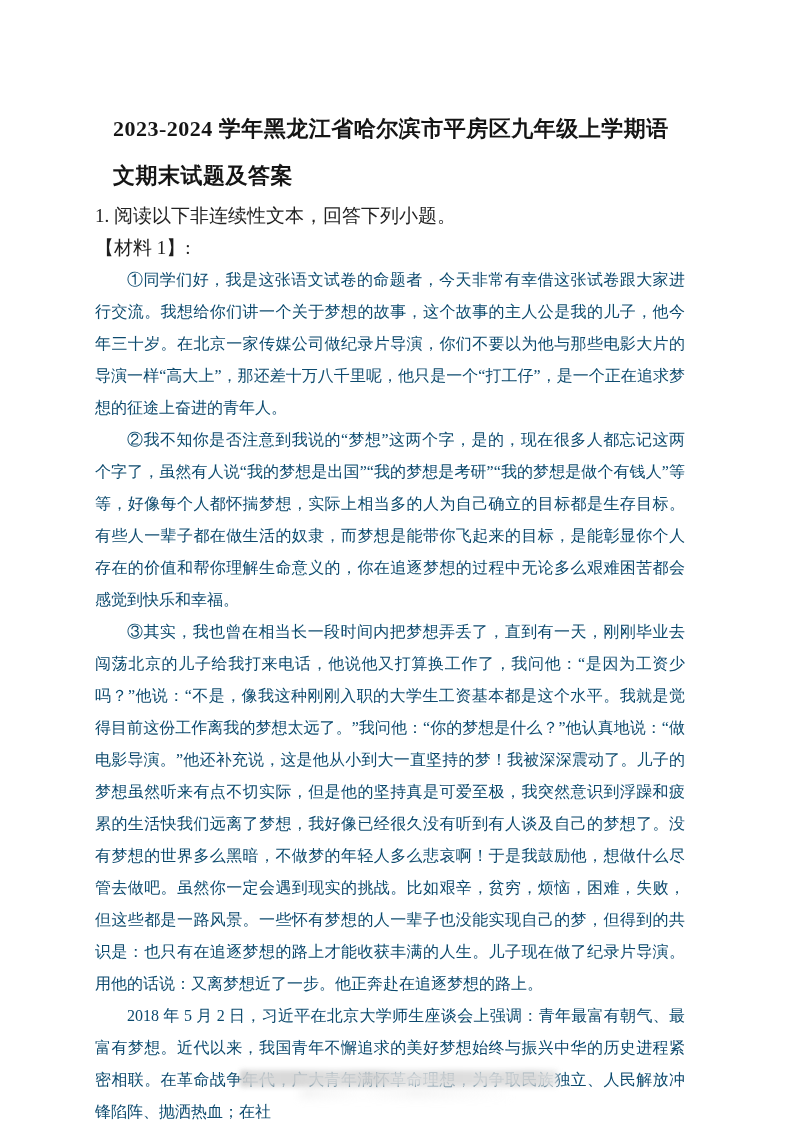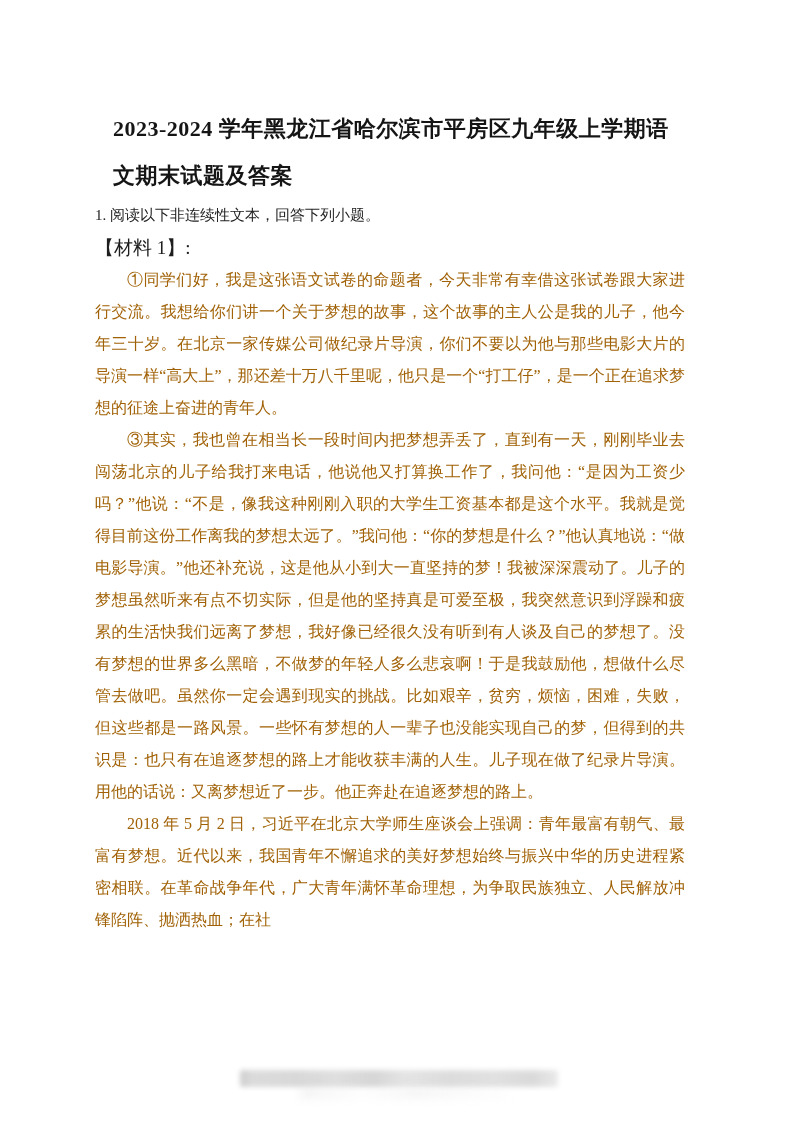--- a/index.html
+++ b/index.html
@@ -27,36 +27,36 @@
     margin: 0 0 0 18px;
     letter-spacing: 0.5px;
   }
   .section-heading {
     font-size: 15.5px;
     line-height: 33px;
     margin-top: 6px;
     color: #222222;
   }
   .question-intro {
-    font-size: 15px;
+    font-size: 19px;
     line-height: 33px;
     color: #222222;
   }
   .material-label {
     font-size: 19px;
     line-height: 32px;
     color: #1e1e1e;
   }
   .body-para {
     font-size: 16px;
     line-height: 32px;
     margin: 0;
     text-align: justify;
     text-indent: 2em;
-    color: #a16207;
+    color: #0c4a6e;
   }
   .blur-bar {
     position: absolute;
     left: 240px;
     top: 1053px;
     width: 318px;
     height: 17px;
     background: linear-gradient(90deg,
       #c9c9c9 0%, #d8d8d8 4%, #d4d4d4 18%, #dcdcdc 30%,
       #d2d2d2 42%, #e2e2e2 52%, #d9d9d9 66%, #dedede 80%,
@@ -85,20 +85,21 @@
 
   <h1 class="doc-title">2023-2024 学年黑龙江省哈尔滨市平房区九年级上学期语文期末试题及答案</h1>
 
 
   <div class="question-intro">1. 阅读以下非连续性文本，回答下列小题。</div>
 
   <div class="material-label">【材料 1】:</div>
 
   <p class="body-para">①同学们好，我是这张语文试卷的命题者，今天非常有幸借这张试卷跟大家进行交流。我想给你们讲一个关于梦想的故事，这个故事的主人公是我的儿子，他今年三十岁。在北京一家传媒公司做纪录片导演，你们不要以为他与那些电影大片的导演一样“高大上”，那还差十万八千里呢，他只是一个“打工仔”，是一个正在追求梦想的征途上奋进的青年人。</p>
 
+  <p class="body-para">②我不知你是否注意到我说的“梦想”这两个字，是的，现在很多人都忘记这两个字了，虽然有人说“我的梦想是出国”“我的梦想是考研”“我的梦想是做个有钱人”等等，好像每个人都怀揣梦想，实际上相当多的人为自己确立的目标都是生存目标。有些人一辈子都在做生活的奴隶，而梦想是能带你飞起来的目标，是能彰显你个人存在的价值和帮你理解生命意义的，你在追逐梦想的过程中无论多么艰难困苦都会感觉到快乐和幸福。</p>
 
   <p class="body-para">③其实，我也曾在相当长一段时间内把梦想弄丢了，直到有一天，刚刚毕业去闯荡北京的儿子给我打来电话，他说他又打算换工作了，我问他：“是因为工资少吗？”他说：“不是，像我这种刚刚入职的大学生工资基本都是这个水平。我就是觉得目前这份工作离我的梦想太远了。”我问他：“你的梦想是什么？”他认真地说：“做电影导演。”他还补充说，这是他从小到大一直坚持的梦！我被深深震动了。儿子的梦想虽然听来有点不切实际，但是他的坚持真是可爱至极，我突然意识到浮躁和疲累的生活快我们远离了梦想，我好像已经很久没有听到有人谈及自己的梦想了。没有梦想的世界多么黑暗，不做梦的年轻人多么悲哀啊！于是我鼓励他，想做什么尽管去做吧。虽然你一定会遇到现实的挑战。比如艰辛，贫穷，烦恼，困难，失败，但这些都是一路风景。一些怀有梦想的人一辈子也没能实现自己的梦，但得到的共识是：也只有在追逐梦想的路上才能收获丰满的人生。儿子现在做了纪录片导演。用他的话说：又离梦想近了一步。他正奔赴在追逐梦想的路上。</p>
 
 
   <p class="body-para">2018 年 5 月 2 日，习近平在北京大学师生座谈会上强调：青年最富有朝气、最富有梦想。近代以来，我国青年不懈追求的美好梦想始终与振兴中华的历史进程紧密相联。在革命战争年代，广大青年满怀革命理想，为争取民族独立、人民解放冲锋陷阵、抛洒热血；在社</p>
 
   <div class="blur-bar"></div>
 
   <div class="blur-ghost"></div>
 

